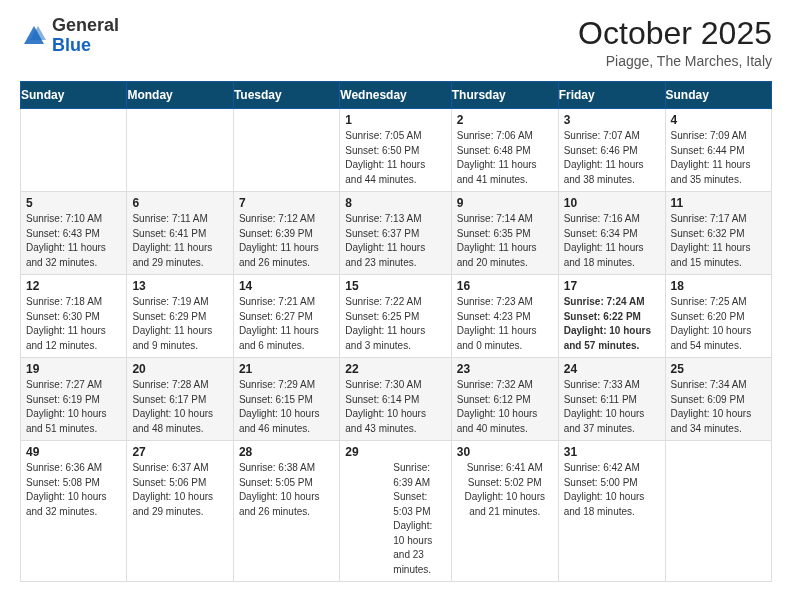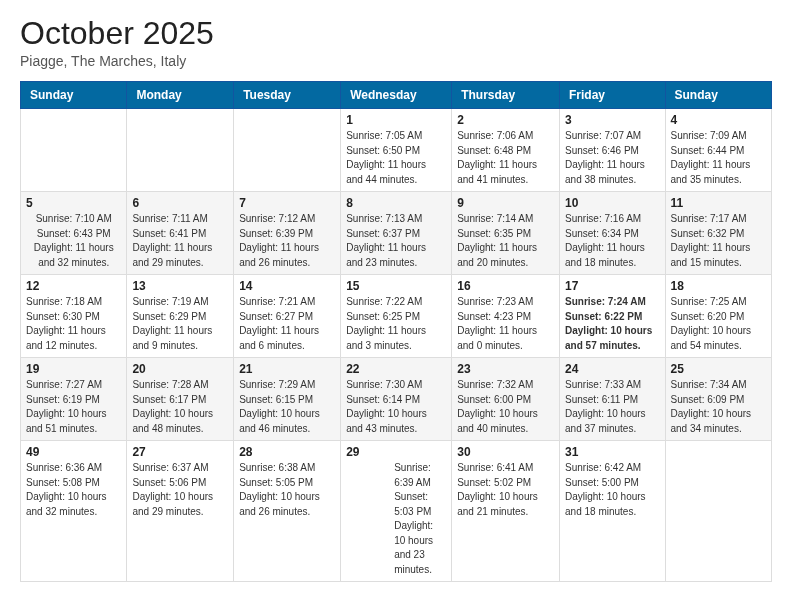--- a/index.html
+++ b/index.html
@@ -31,43 +31,44 @@
       font-weight: bold;
       line-height: 1.1;
     }
     .logo-general { color: #333; }
     .logo-blue { color: #1565C0; }
     .logo-icon {
       width: 28px;
       height: 28px;
     }
     .title-block {
+      text-align: right;
     }
     .month-title {
       font-size: 32px;
       font-weight: 300;
       color: #222;
       line-height: 1.1;
     }
     .subtitle {
       font-size: 14px;
       color: #555;
       margin-top: 2px;
     }
     .calendar {
       width: 100%;
       border-collapse: collapse;
       border: 1px solid #ccc;
     }
     .calendar th {
-      background: #0369a1;
+      background: #0c4a6e;
       color: #fff;
       font-size: 12px;
       font-weight: bold;
-      padding: 6px 9px;
+      padding: 6px 0;
       text-align: left;
       border: 1px solid #1255a0;
     }
     .calendar td {
       vertical-align: top;
       border: 1px solid #ddd;
       padding: 4px 5px;
       font-size: 9.5px;
       color: #333;
       width: 113px;
@@ -94,20 +95,30 @@
     }
     .empty-cell {
       background: #fff;
     }
   </style>
 </head>
 <body>
 
 <div class="page">
   <div class="header">
+    <div class="logo">
+      <svg class="logo-icon" viewBox="0 0 28 28" xmlns="http://www.w3.org/2000/svg">
+        <polygon points="14,4 24,22 4,22" fill="#1565C0" opacity="0.85"></polygon>
+        <polygon points="18,4 26,18 10,18" fill="#1565C0" opacity="0.5"></polygon>
+      </svg>
+      <div class="logo-text">
+        <span class="logo-general">General</span><br>
+        <span class="logo-blue">Blue</span>
+      </div>
+    </div>
     <div class="title-block">
       <div class="month-title">October 2025</div>
       <div class="subtitle">Piagge, The Marches, Italy</div>
     </div>
   </div>
 
   <table class="calendar">
     <thead>
       <tr>
         <th>Sunday</th>
@@ -149,21 +160,21 @@
             <span class="day-number">4</span>
             <div class="day-info" style="white-space: pre-line;">Sunrise: 7:09 AM
 Sunset: 6:44 PM
 Daylight: 11 hours
 and 35 minutes.</div>
           </td>
         </tr>
         <tr>
           <td>
             <span class="day-number">5</span>
-            <div class="day-info" style="white-space: pre-line; text-align: center;">Sunrise: 7:10 AM
+            <div class="day-info" style="white-space: pre-line;">Sunrise: 7:10 AM
 Sunset: 6:43 PM
 Daylight: 11 hours
 and 32 minutes.</div>
           </td>
           <td>
             <span class="day-number">6</span>
             <div class="day-info" style="white-space: pre-line;">Sunrise: 7:11 AM
 Sunset: 6:41 PM
 Daylight: 11 hours
 and 29 minutes.</div>
@@ -280,21 +291,21 @@
           <td>
             <span class="day-number">22</span>
             <div class="day-info" style="white-space: pre-line;">Sunrise: 7:30 AM
 Sunset: 6:14 PM
 Daylight: 10 hours
 and 43 minutes.</div>
           </td>
           <td>
             <span class="day-number">23</span>
             <div class="day-info" style="white-space: pre-line;">Sunrise: 7:32 AM
-Sunset: 6:00 PM
+Sunset: 6:12 PM
 Daylight: 10 hours
 and 40 minutes.</div>
           </td>
           <td>
             <span class="day-number">24</span>
             <div class="day-info" style="white-space: pre-line;">Sunrise: 7:33 AM
 Sunset: 6:11 PM
 Daylight: 10 hours
 and 37 minutes.</div>
           </td>
@@ -330,21 +341,21 @@
           </td>
           <td>
             <span class="day-number">29</span>
             <div class="day-info" style="white-space: pre-line; margin-left: 48px;">Sunrise: 6:39 AM
 Sunset: 5:03 PM
 Daylight: 10 hours
 and 23 minutes.</div>
           </td>
           <td>
             <span class="day-number">30</span>
-            <div class="day-info" style="white-space: pre-line;">Sunrise: 6:41 AM
+            <div class="day-info" style="white-space: pre-line; text-align: center;">Sunrise: 6:41 AM
 Sunset: 5:02 PM
 Daylight: 10 hours
 and 21 minutes.</div>
           </td>
           <td>
             <span class="day-number">31</span>
             <div class="day-info" style="white-space: pre-line;">Sunrise: 6:42 AM
 Sunset: 5:00 PM
 Daylight: 10 hours
 and 18 minutes.</div>

